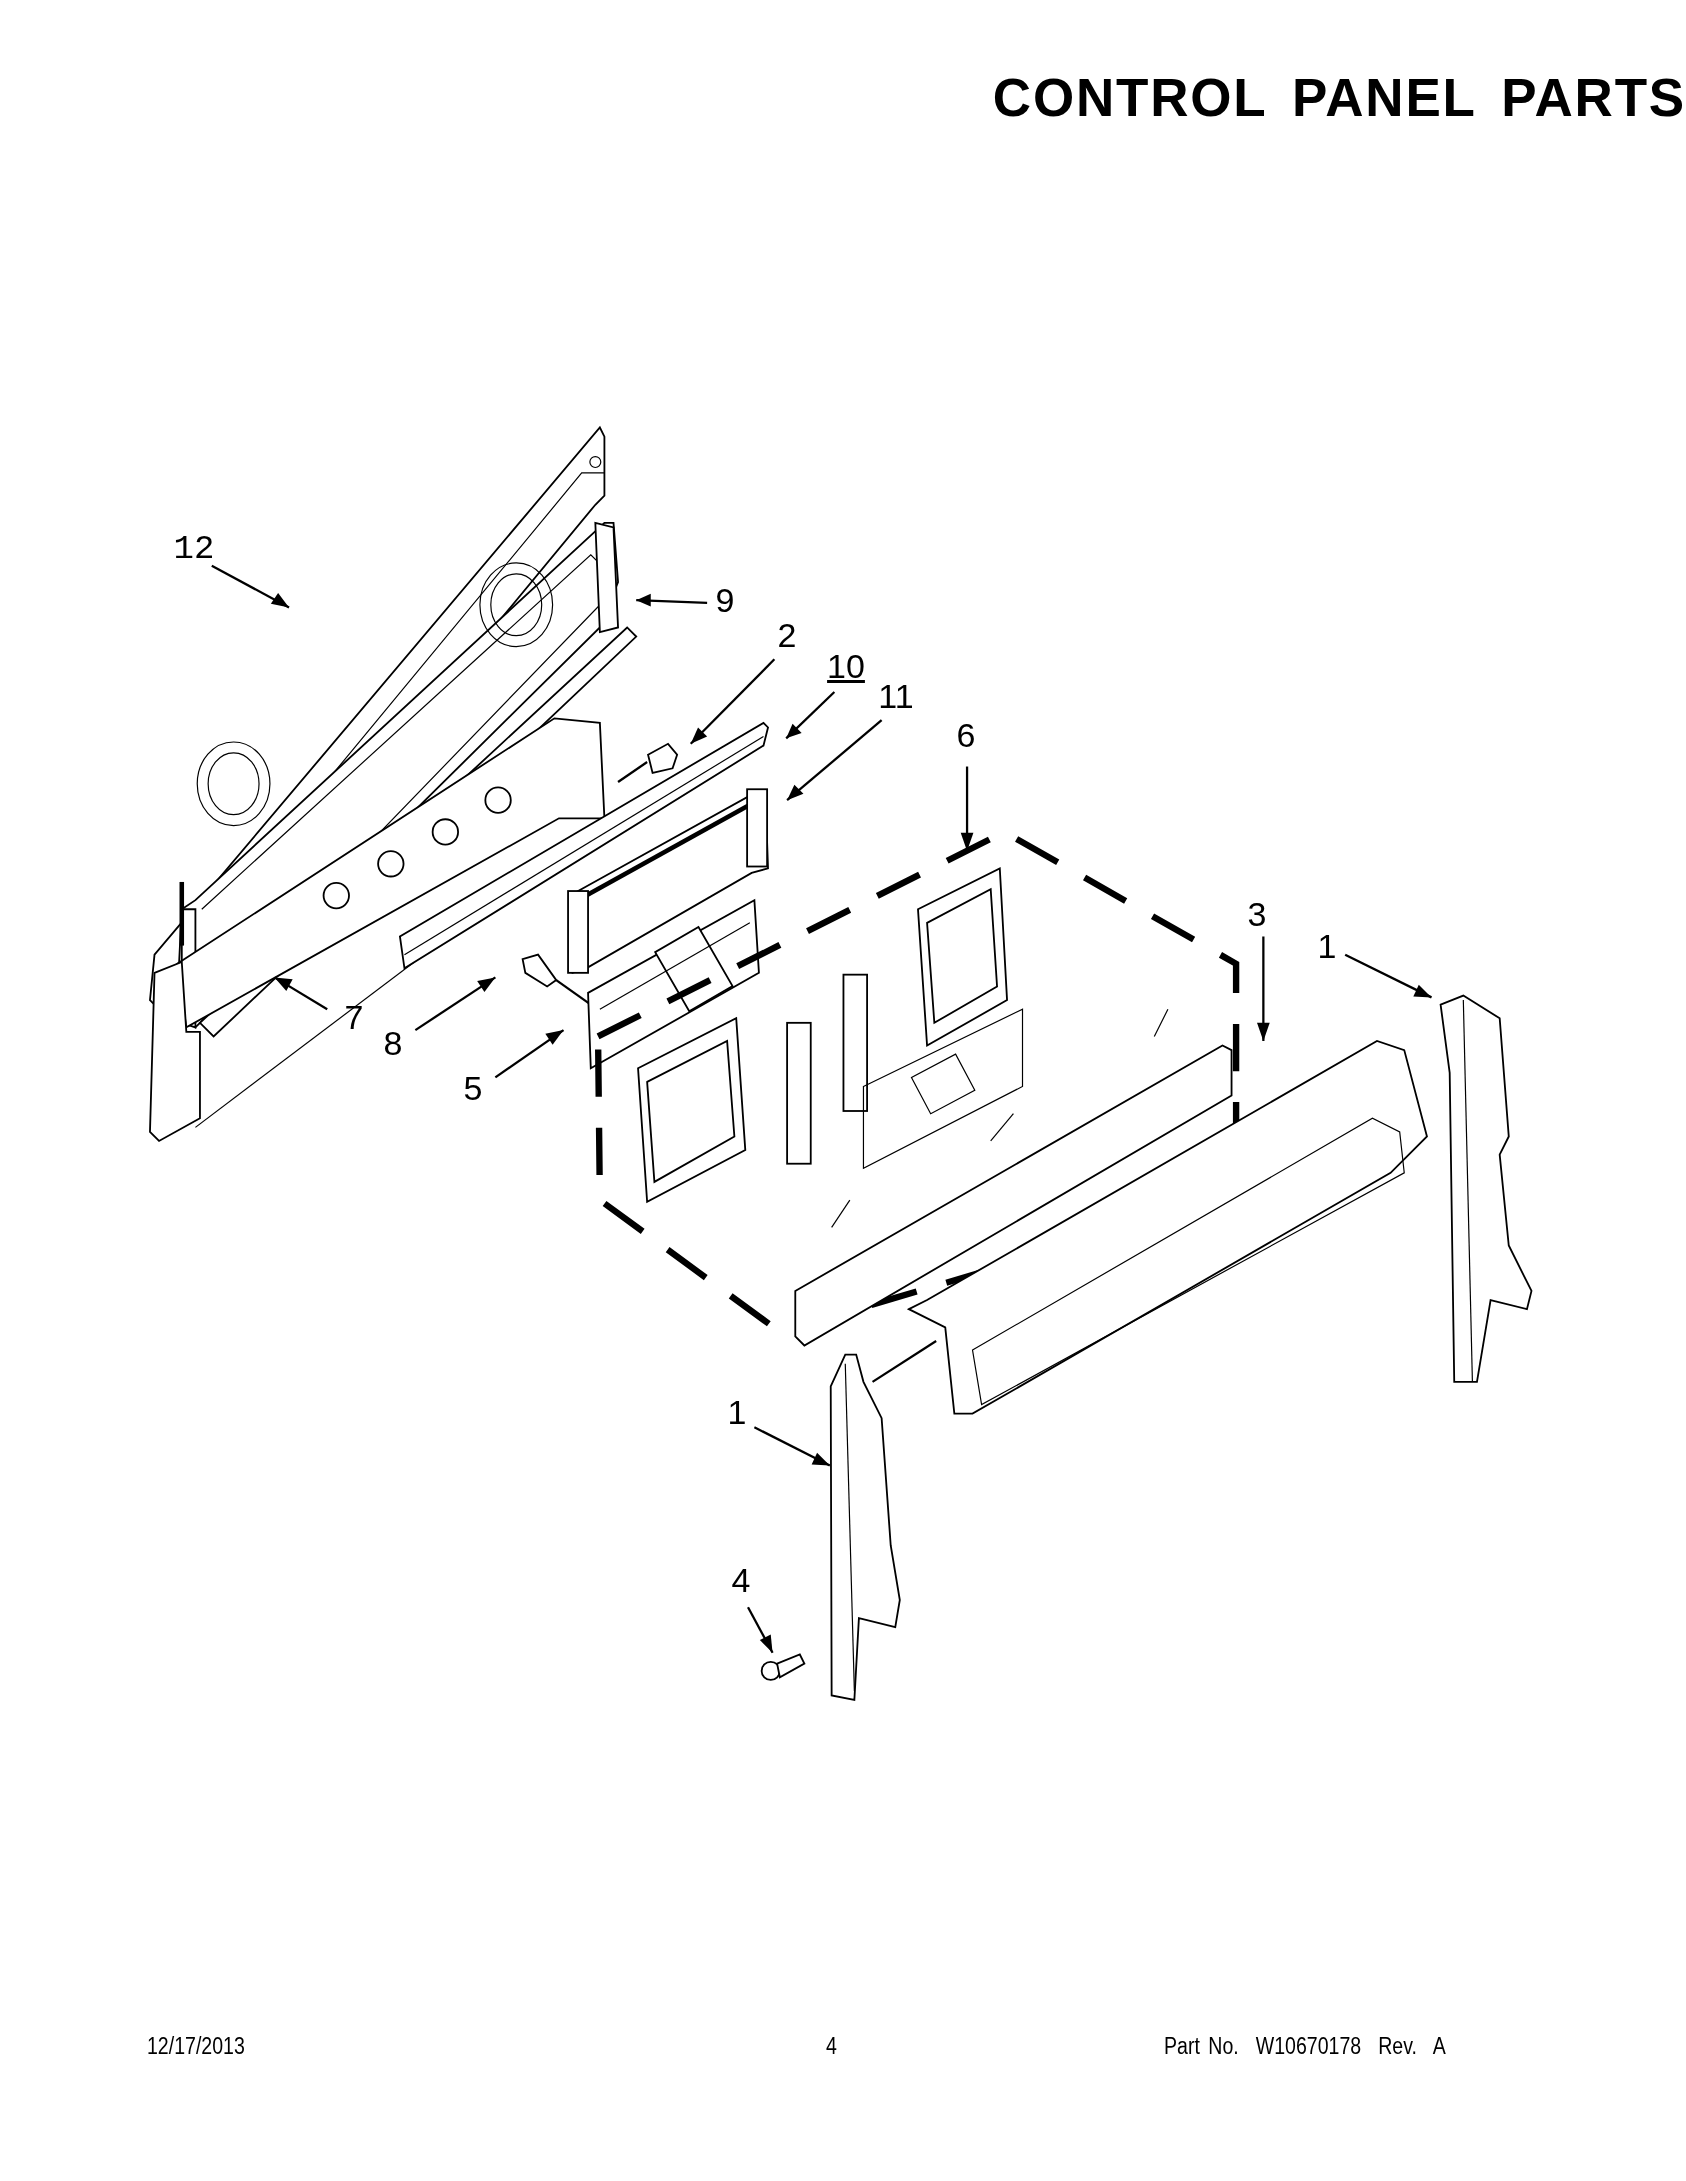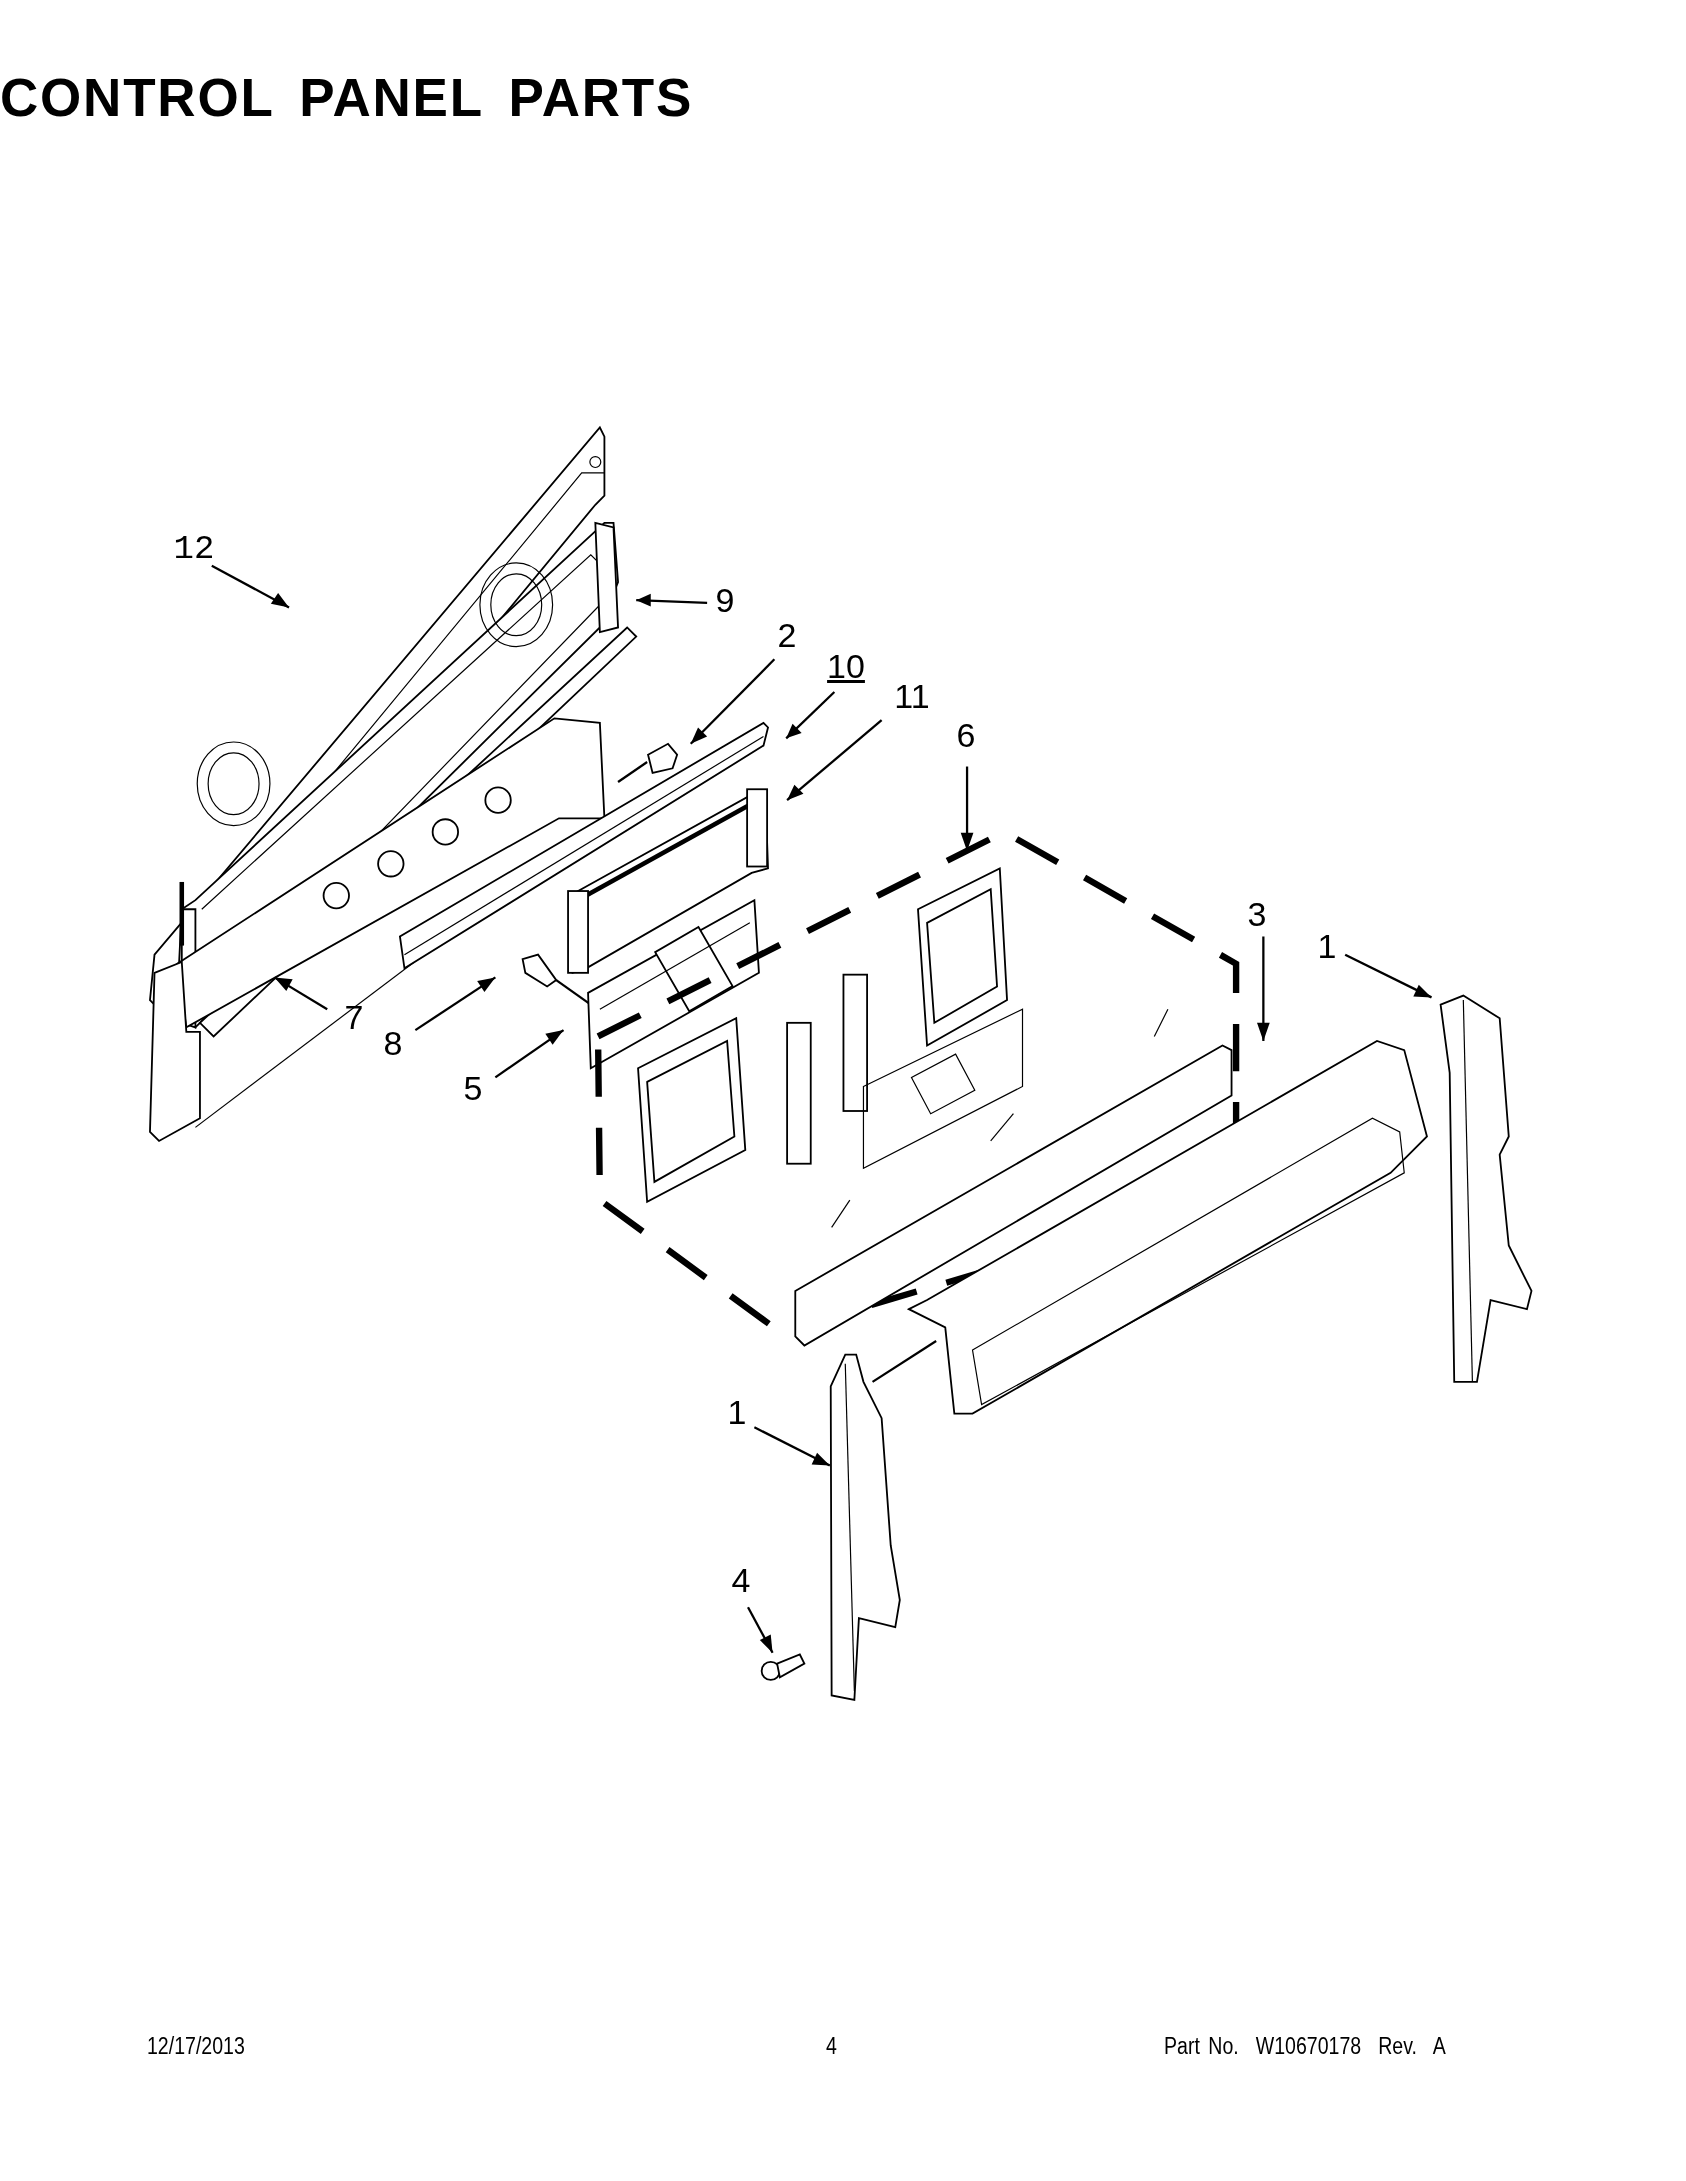--- a/index.html
+++ b/index.html
@@ -1,18 +1,18 @@
 <!DOCTYPE html>
 <html style="font-size:14.5px"><head>
   <meta charset="utf-8">
   <style>
     html, body { margin: 0; padding: 0; background: #ffffff; }
     body { width: 1686px; height: 2182px; position: relative; overflow: hidden;
            font-family: "Liberation Sans", sans-serif; color: #000; }
-    .title { position: absolute; left: 0; width: 1686px; top: 67px; text-align: left;
+    .title { position: absolute; left: 0; width: 1686px; top: 67px; text-align: right;
              font-family: "Liberation Sans", sans-serif; font-weight: bold; font-size: 53px;
              letter-spacing: 1.8px; word-spacing: 9px; }
     .diagram { position: absolute; left: 0; top: 0; width: 1686px; height: 2182px; }
     .callout { position: absolute; font-family: "Liberation Sans", sans-serif; font-size: 34px;
                line-height: 1; transform: translate(-50%, -50%); }
     .footer { position: absolute; top: 2033px; font-family: "Liberation Sans", sans-serif;
               font-size: 23px; transform: scaleX(0.85); transform-origin: left center; }
     .footer-left { left: 147px; }
     .footer-center { left: 826px; }
     .footer-right { left: 1164px; word-spacing: 3.6px; }
@@ -163,21 +163,21 @@
     <line class="lead" x1="823" y1="1768" x2="850" y2="1818"></line>
       <polygon points="850,1818 836,1804 848,1798"></polygon>
   </g>
 </svg>
 
 <div>
   <span class="callout" style="left:194px;top:549px;font-family:Liberation Mono, monospace;">12</span>
   <span class="callout" style="left:725px;top:600px;">9</span>
   <span class="callout" style="left:787px;top:635px;">2</span>
   <span class="callout" style="left:846px;top:666px;text-decoration:underline;">10</span>
-  <span class="callout" style="left:896px;top:696px;margin-left:16px;">11</span>
+  <span class="callout" style="left:896px;top:696px;">11</span>
   <span class="callout" style="left:966px;top:735px;">6</span>
   <span class="callout" style="left:1257px;top:914px;">3</span>
   <span class="callout" style="left:1327px;top:946px;">1</span>
   <span class="callout" style="left:354px;top:1017px;">7</span>
   <span class="callout" style="left:393px;top:1043px;">8</span>
   <span class="callout" style="left:473px;top:1088px;">5</span>
   <span class="callout" style="left:737px;top:1412px;">1</span>
   <span class="callout" style="left:741px;top:1580px;">4</span>
 </div>
 

